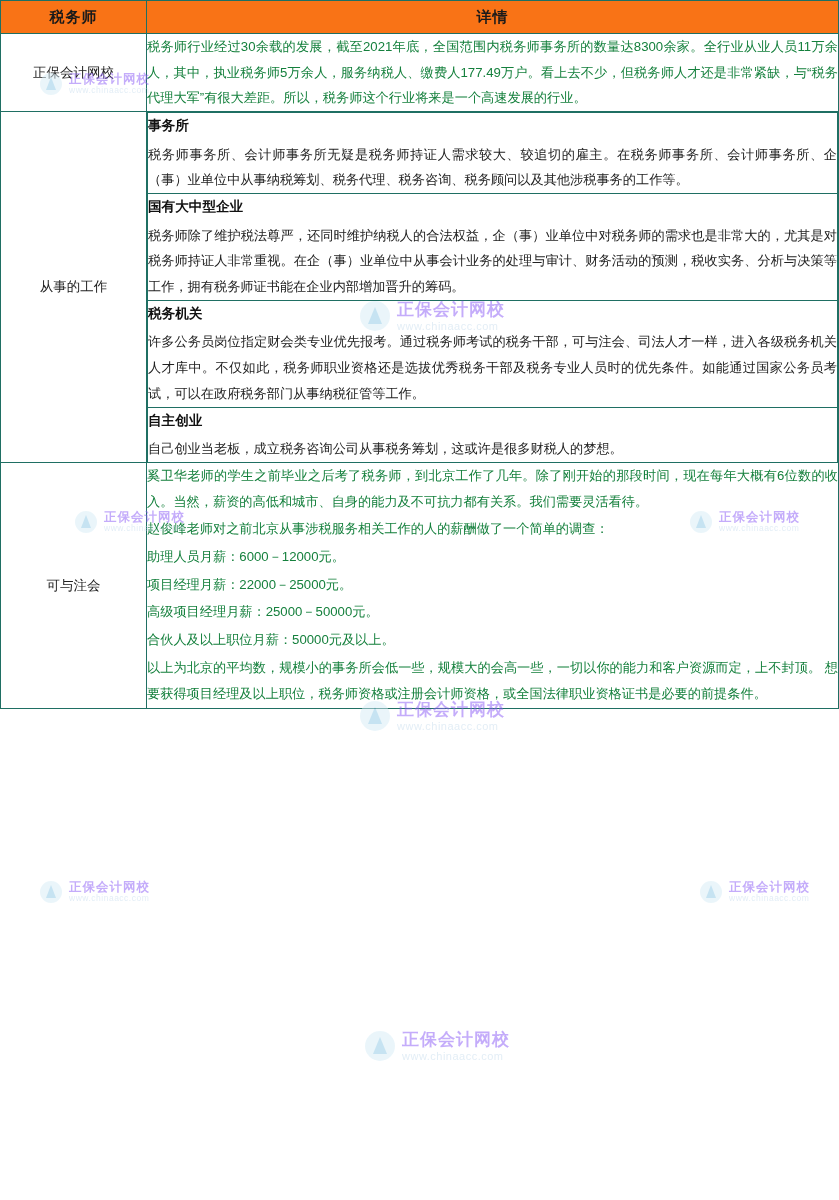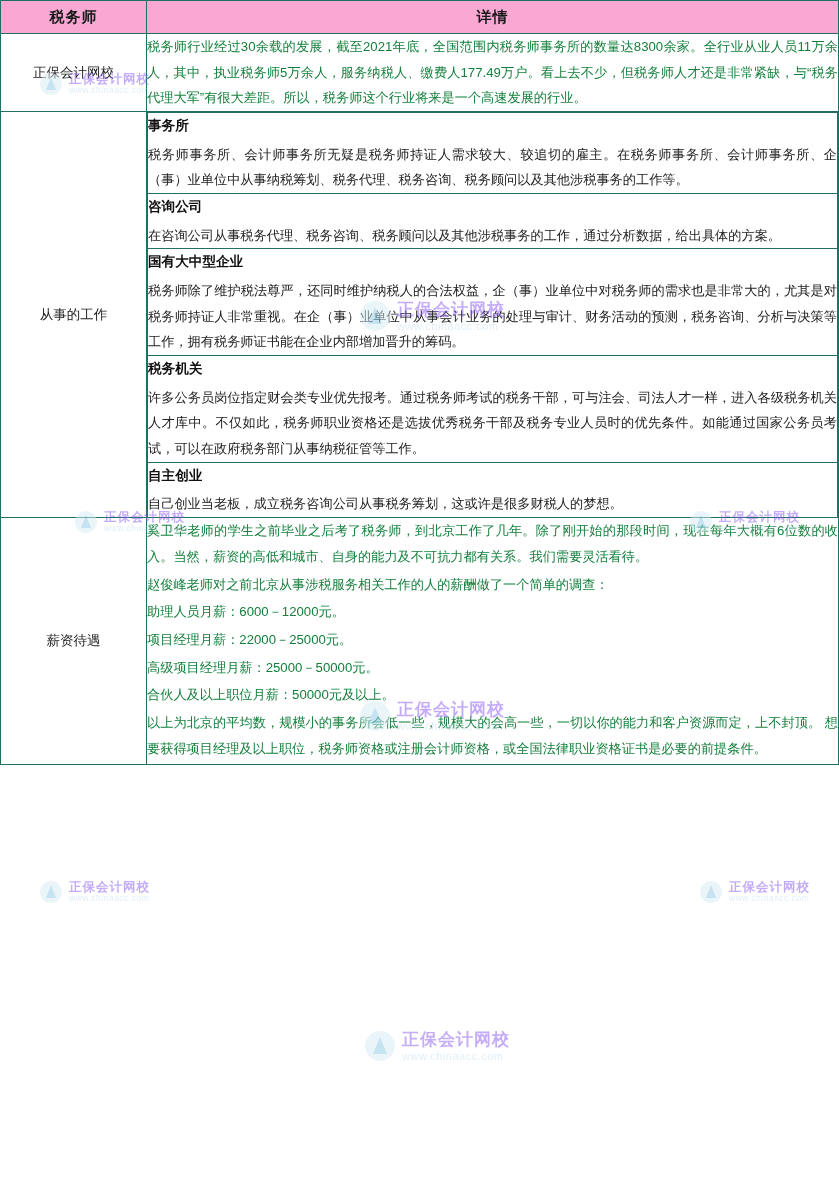--- a/index.html
+++ b/index.html
@@ -23,21 +23,21 @@
     width: 839px;
     border-collapse: collapse;
     table-layout: fixed;
   }
   table.doc-table td, table.doc-table th {
     border: 1px solid #1f6f63;
     vertical-align: middle;
     padding: 0;
   }
   th.col-head {
-    background: #f9a8d4;
+    background: #f97316;
     font-size: 15px;
     font-weight: bold;
     color: #1a1a1a;
     height: 32px;
     text-align: center;
     letter-spacing: 1px;
   }
   td.rowlabel {
     width: 145px;
     text-align: center;
@@ -162,49 +162,43 @@
           <table class="inner-table">
             <tbody>
                 <tr>
               <td>
                 <span class="sec-title">事务所</span>
                 <span class="para">税务师事务所、会计师事务所无疑是税务师持证人需求较大、较追切的雇主。在税务师事务所、会计师事务所、企（事）业单位中从事纳税筹划、税务代理、税务咨询、税务顾问以及其他涉税事务的工作等。</span>
               </td>
             </tr>
             <tr>
               <td>
-                <span class="sec-title">咨询公司</span>
-                <span class="para">在咨询公司从事税务代理、税务咨询、税务顾问以及其他涉税事务的工作，通过分析数据，给出具体的方案。</span>
-              </td>
-            </tr>
-            <tr>
-              <td>
                 <span class="sec-title">国有大中型企业</span>
-                <span class="para">税务师除了维护税法尊严，还同时维护纳税人的合法权益，企（事）业单位中对税务师的需求也是非常大的，尤其是对税务师持证人非常重视。在企（事）业单位中从事会计业务的处理与审计、财务活动的预测，税务咨询、分析与决策等工作，拥有税务师证书能在企业内部增加晋升的筹码。</span>
+                <span class="para">税务师除了维护税法尊严，还同时维护纳税人的合法权益，企（事）业单位中对税务师的需求也是非常大的，尤其是对税务师持证人非常重视。在企（事）业单位中从事会计业务的处理与审计、财务活动的预测，税收实务、分析与决策等工作，拥有税务师证书能在企业内部增加晋升的筹码。</span>
               </td>
             </tr>
             <tr>
               <td>
                 <span class="sec-title">税务机关</span>
                 <span class="para">许多公务员岗位指定财会类专业优先报考。通过税务师考试的税务干部，可与注会、司法人才一样，进入各级税务机关人才库中。不仅如此，税务师职业资格还是选拔优秀税务干部及税务专业人员时的优先条件。如能通过国家公务员考试，可以在政府税务部门从事纳税征管等工作。</span>
               </td>
             </tr>
             <tr>
               <td>
                 <span class="sec-title">自主创业</span>
                 <span class="para">自己创业当老板，成立税务咨询公司从事税务筹划，这或许是很多财税人的梦想。</span>
               </td>
             </tr>
           </tbody>
             </table>
         </td>
       </tr>
 
       <tr>
-        <td class="rowlabel">薪资待遇</td>
+        <td class="rowlabel">可与注会</td>
         <td class="detail salary-cell">
           <p>奚卫华老师的学生之前毕业之后考了税务师，到北京工作了几年。除了刚开始的那段时间，现在每年大概有6位数的收入。当然，薪资的高低和城市、自身的能力及不可抗力都有关系。我们需要灵活看待。</p>
           <p>赵俊峰老师对之前北京从事涉税服务相关工作的人的薪酬做了一个简单的调查：</p>
           <p>助理人员月薪：6000－12000元。</p>
           <p>项目经理月薪：22000－25000元。</p>
           <p>高级项目经理月薪：25000－50000元。</p>
           <p>合伙人及以上职位月薪：50000元及以上。</p>
           <p>以上为北京的平均数，规模小的事务所会低一些，规模大的会高一些，一切以你的能力和客户资源而定，上不封顶。 想要获得项目经理及以上职位，税务师资格或注册会计师资格，或全国法律职业资格证书是必要的前提条件。</p>
         </td>
       </tr>

